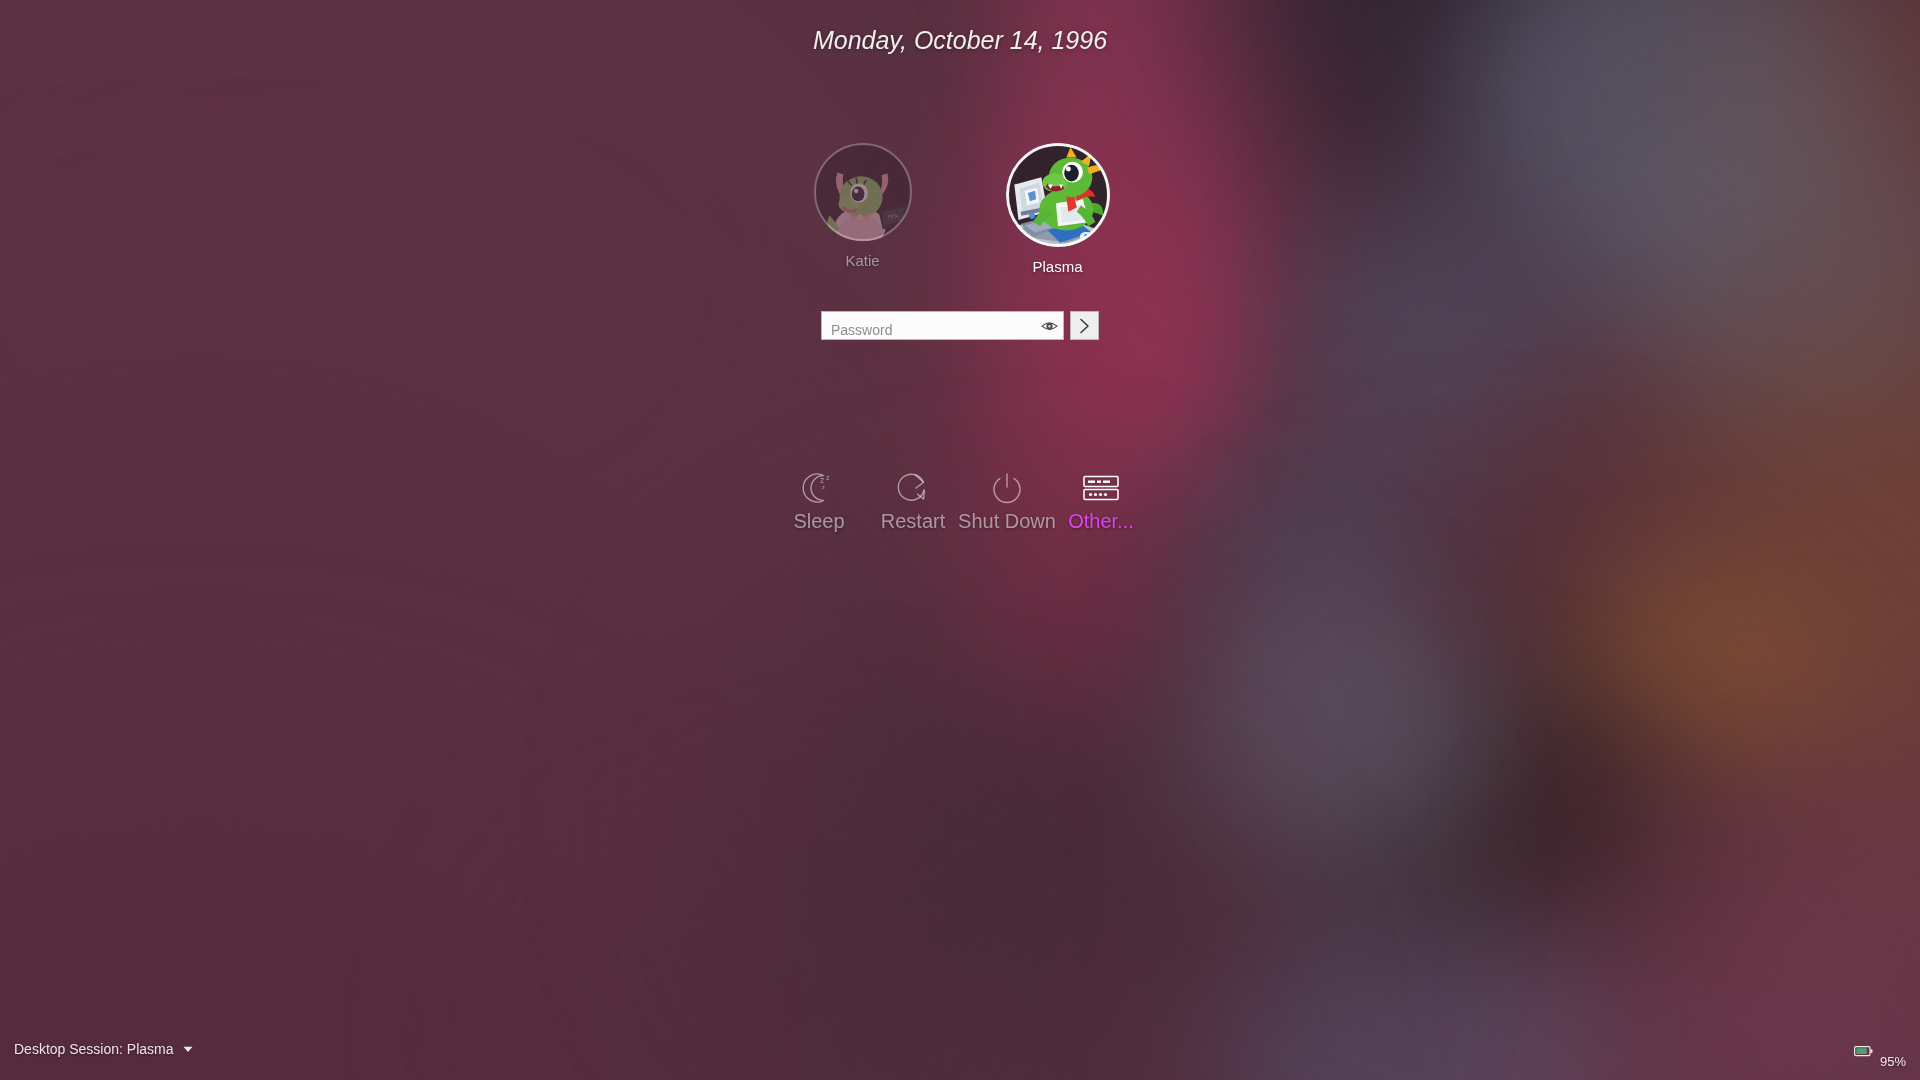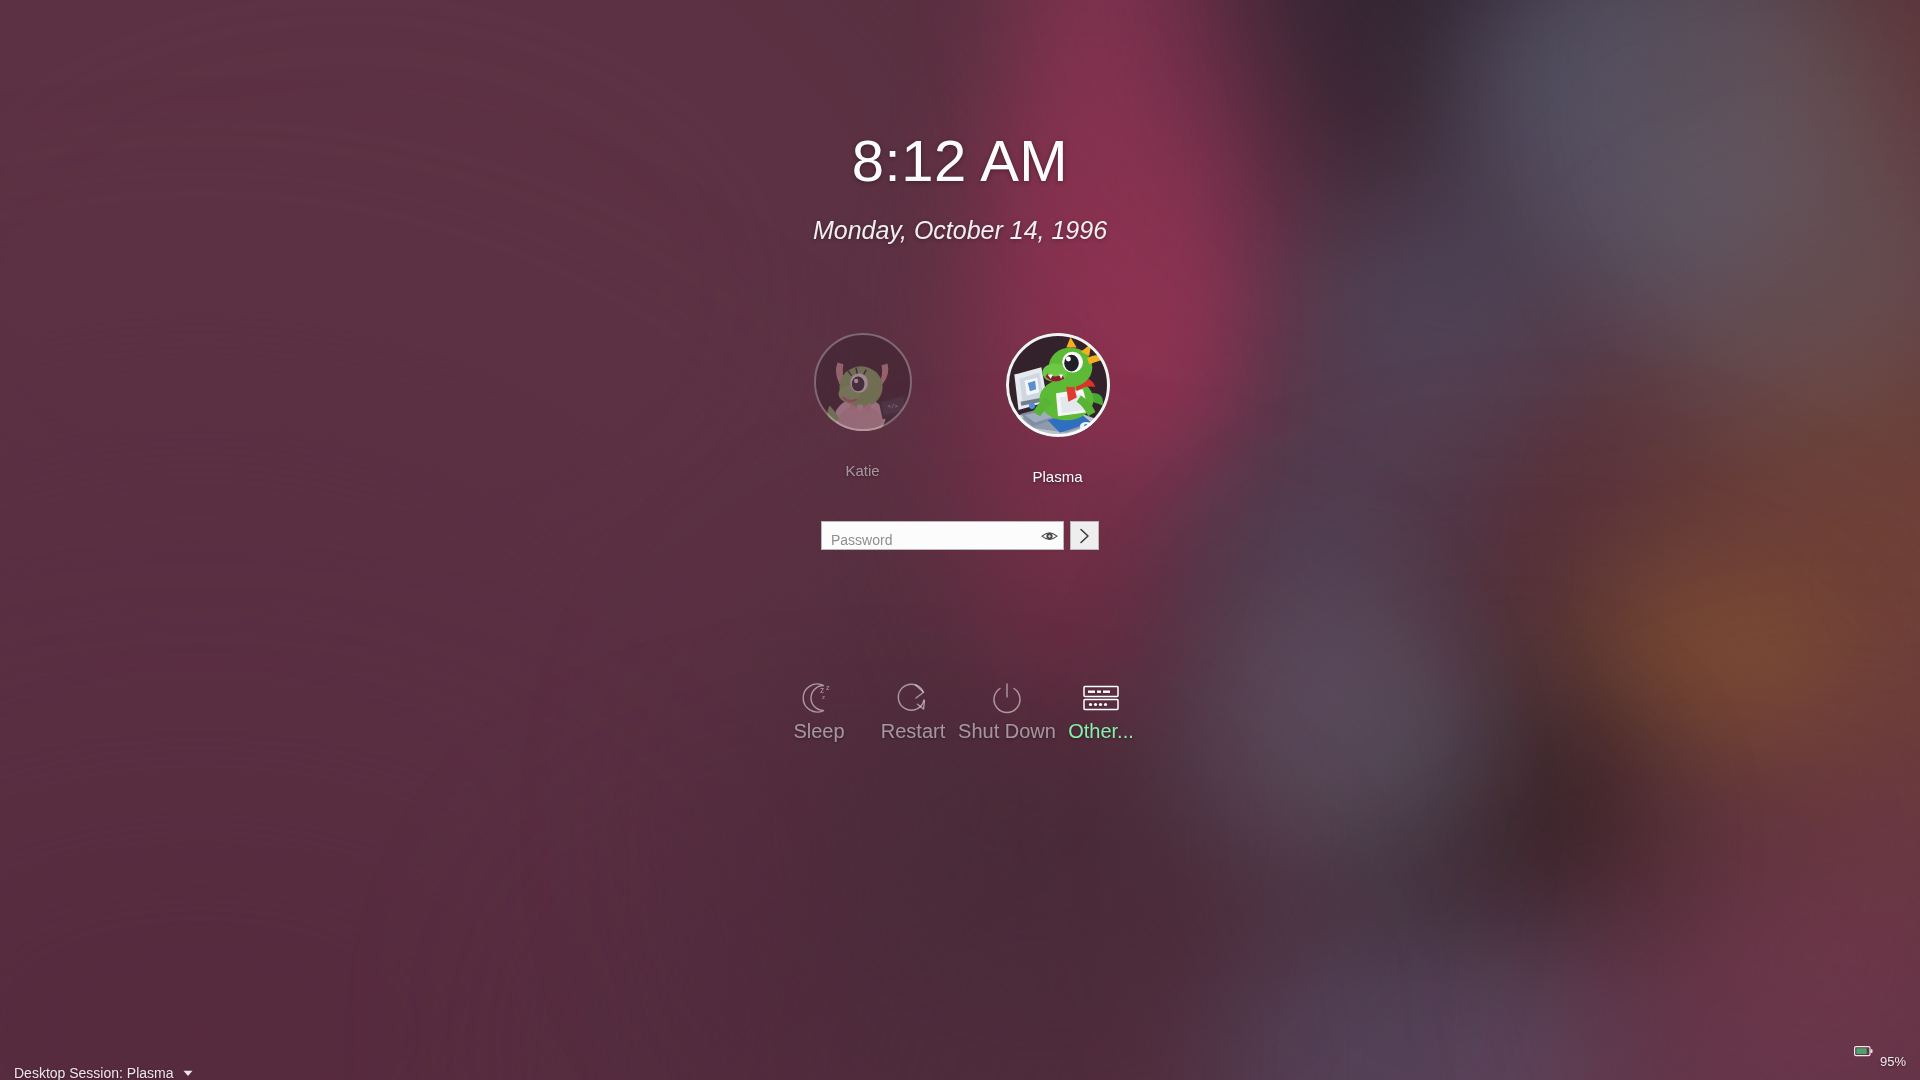--- a/index.html
+++ b/index.html
@@ -86,21 +86,21 @@
     border-radius:50%;
     overflow:hidden;
     background:#322028;
     z-index:1;
   }
   .user:not(.selected) .avatar-art { opacity:0.42; }
   .user:not(.selected) .avatar-ring { border-color:rgba(255,255,255,0.30); }
   .avatar-art svg { display:block; width:100%; height:100%; }
 
   .user-name {
-    margin-top:32px;
+    margin-top:12px;
     font-size:15px;
     color:#ffffff;
     text-shadow:0 1px 3px rgba(0,0,0,0.45);
     white-space:nowrap;
     line-height:1;
   }
   .user:not(.selected) .user-name {
     color:rgba(232,222,228,0.60);
   }
 
@@ -159,30 +159,30 @@
   }
   .action .ico svg { display:block; }
   .action .lbl {
     margin-top:2px;
     font-size:20px;
     color:rgba(229,219,226,0.62);
     text-shadow:0 1px 3px rgba(0,0,0,0.40);
     white-space:nowrap;
     line-height:1;
   }
-  .action.active .lbl { color:#86efac; }
+  .action.active .lbl { color:#d946ef; }
   .action .ico svg { stroke:rgba(229,219,226,0.62); }
   .action.active .ico svg { stroke:#ffffff; }
   .action.active .ico svg .fillpart { fill:#ffffff; stroke:none; }
   .action .ico svg .fillpart { fill:rgba(229,219,226,0.62); stroke:none; }
 
   
   #session-selector {
     position:absolute;
-    left:14px; bottom:0;
+    left:14px; bottom:24px;
     display:flex; align-items:center; gap:9px;
     cursor:pointer;
   }
   #session-label {
     font-size:14px;
     color:#eee5ea;
     text-shadow:0 1px 3px rgba(0,0,0,0.45);
     line-height:1;
   }
 
@@ -231,21 +231,20 @@
   <div class="blob soft" style="left:1620px;  top:780px;   width:420px;  height:360px;  background:#8c3f5e; opacity:0.45;"></div>
 
   <div class="blob soft" style="left:-200px;  top:820px;   width:800px;  height:420px;  background:#55293c; opacity:0.7;"></div>
   <div class="blob soft" style="left:600px;   top:880px;   width:600px;  height:340px;  background:#4b2a3c; opacity:0.6;"></div>
 
   <div class="blob soft" style="left:780px;   top:640px;   width:520px;  height:380px;  background:#3d2733; opacity:0.55;"></div>
 </div>
 
 <div id="center">
 
-  <div id="clock">8:12 AM</div>
   <div id="date">Monday, October 14, 1996</div>
 
   <div id="user-row">
 
     <div class="user">
       <div class="avatar-wrap">
         <div class="avatar-art">
           <svg viewBox="0 0 100 100" xmlns="http://www.w3.org/2000/svg">
             <rect width="100" height="100" fill="#32202a"></rect>
 

